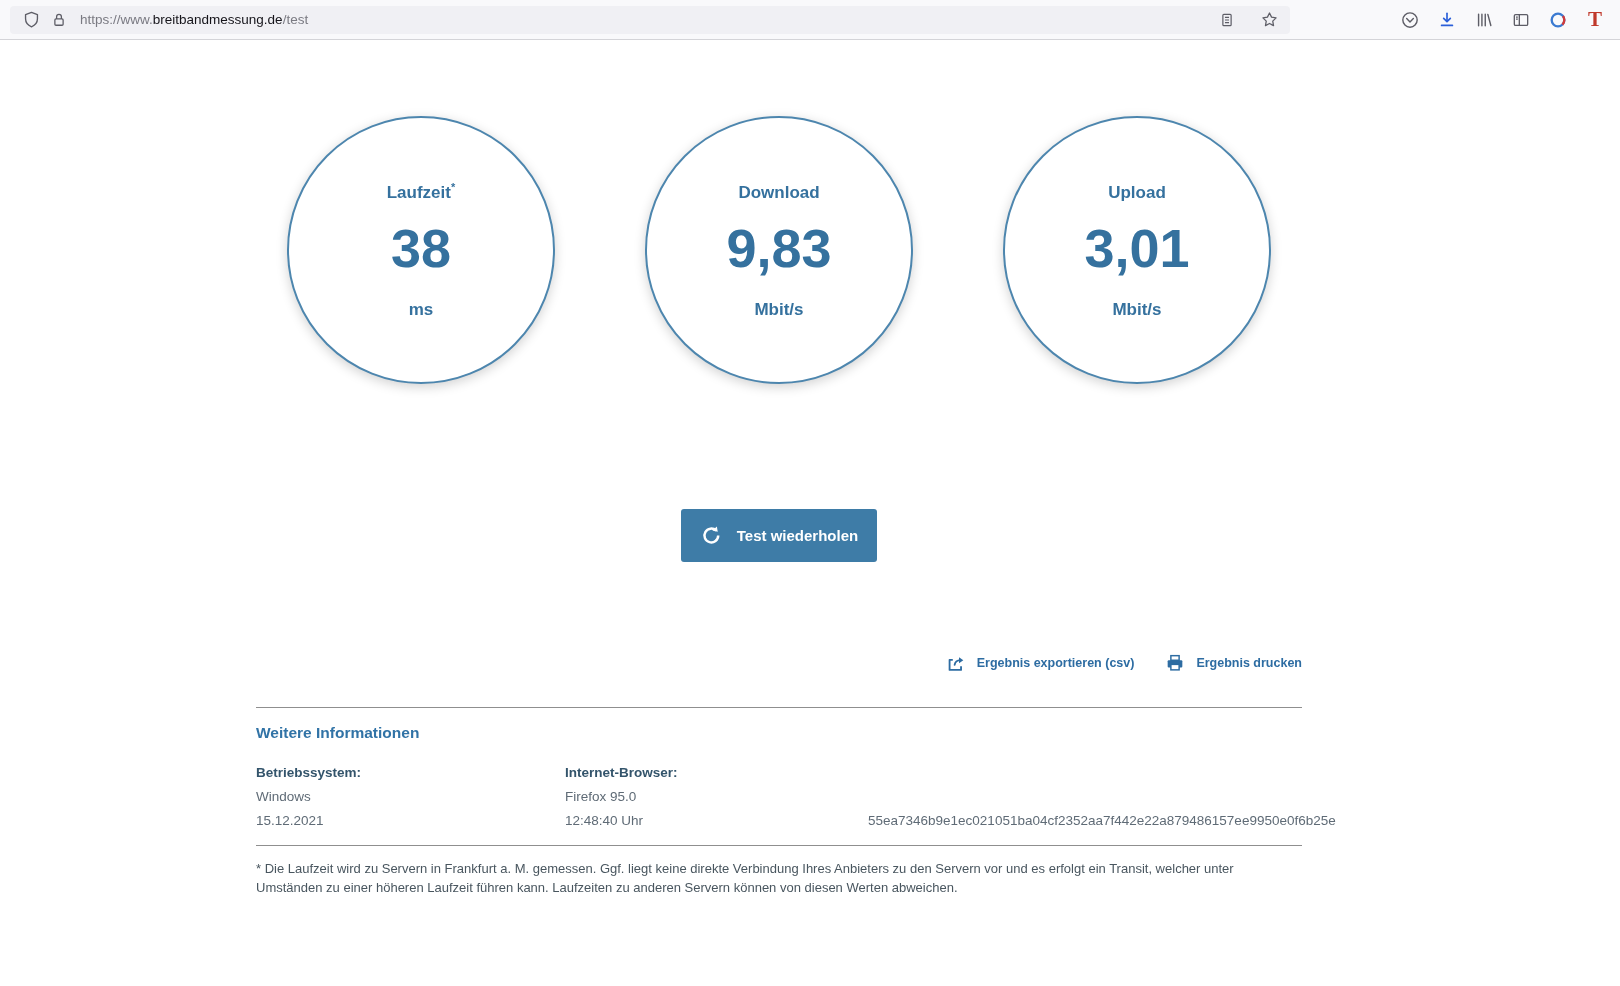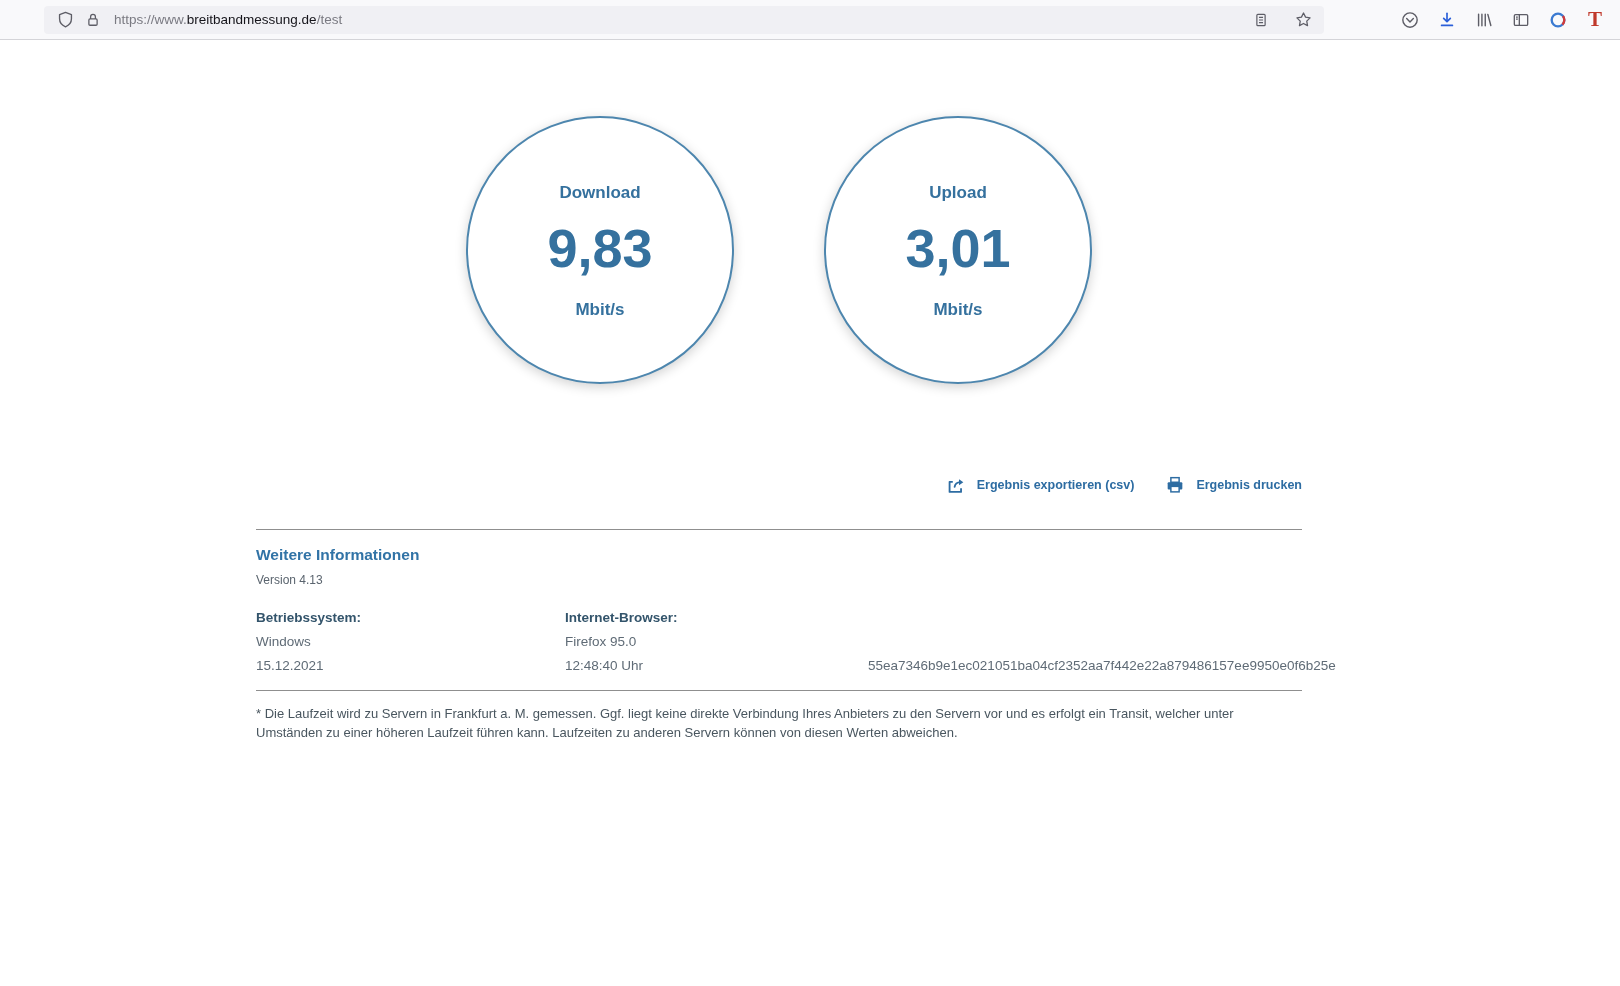--- a/index.html
+++ b/index.html
@@ -4,21 +4,21 @@
 <style>
   html,body{margin:0;padding:0;}
   body{
     width:1620px;height:986px;overflow:hidden;background:#fff;
     font-family:"Liberation Sans",sans-serif;
     -webkit-font-smoothing:antialiased;
   }
   
   .chrome{
     height:40px;background:#f9f9fb;border-bottom:1px solid #d4d4d8;
-    display:flex;align-items:center;box-sizing:border-box;padding-left:34px;
+    display:flex;align-items:center;box-sizing:border-box;
   }
   .urlbar{
     margin-left:10px;width:1280px;height:28px;background:#f0f0f4;
     border-radius:4px;display:flex;align-items:center;
     padding:0 10px;box-sizing:border-box;
   }
   .ub-icon{display:flex;align-items:center;justify-content:center;width:22px;height:22px;}
   .ub-icon + .ub-icon{margin-left:6px;}
   .url-text{margin-left:10px;font-size:13.5px;color:#15141a;white-space:nowrap;}
   .url-text .dim{color:#7a7a82;}
@@ -132,31 +132,47 @@
       </svg>
     </span>
     <span class="tb-icon ext-t">T</span>
   </div>
 </div>
 
 <div class="content">
 
   <div class="circles">
     <div class="circle">
+      <div class="c-label"><span>Laufzeit</span><sup>*</sup></div>
+      <div class="c-value">38</div>
+      <div class="c-unit">ms</div>
+    </div>
+    <div class="circle">
       <div class="c-label"><span>Download</span><sup></sup></div>
       <div class="c-value">9,83</div>
       <div class="c-unit">Mbit/s</div>
     </div>
     <div class="circle">
       <div class="c-label"><span>Upload</span><sup></sup></div>
       <div class="c-value">3,01</div>
       <div class="c-unit">Mbit/s</div>
     </div>
   </div>
 
+  <div class="repeat-row">
+    <button class="repeat-btn">
+      <span>
+        <svg viewBox="0 0 24 24" width="23" height="23">
+          <path d="M19 12 a7.2 7.2 0 1 1 -2.1 -5.1" fill="none" stroke="#fff" stroke-width="2.6"></path>
+          <path d="M17.6 2.6 L18.5 8.2 L12.9 6.9 Z" fill="#fff"></path>
+        </svg>
+      </span>
+      <span>Test wiederholen</span>
+    </button>
+  </div>
 
   <div class="actions">
     <a class="action-link">
       <span>
         <svg viewBox="0 0 24 24" width="22" height="22" fill="none" stroke="#2d6ca2" stroke-width="2" stroke-linejoin="round">
           <path d="M8.5 8.5 H5 V19.5 H17.5 V15.5"></path>
           <path d="M10.5 14 C11 10.5 13.5 9 17 8.9" stroke-linecap="round"></path>
           <path d="M15.3 5.6 L20 8.9 L15.3 12.2 Z" fill="#2d6ca2" stroke="none"></path>
         </svg>
       </span>
@@ -170,21 +186,20 @@
           <rect x="7.5" y="13.5" width="9" height="6" fill="#fff" stroke="#2d6ca2" stroke-width="1.6"></rect>
         </svg>
       </span>
       <span>Ergebnis drucken</span>
     </a>
   </div>
 
   <hr class="sep">
 
   <h2 class="wi-heading">Weitere Informationen</h2>
-  <div class="version">Version 4.13</div>
 
   <div class="info-row row-labels-a">
     <div class="f-label">Betriebssystem:</div>
     <div class="f-label">Internet-Browser:</div>
     <div></div>
   </div>
   <div class="info-row row-values-a">
     <div class="f-value">Windows</div>
     <div class="f-value">Firefox 95.0</div>
     <div></div>

